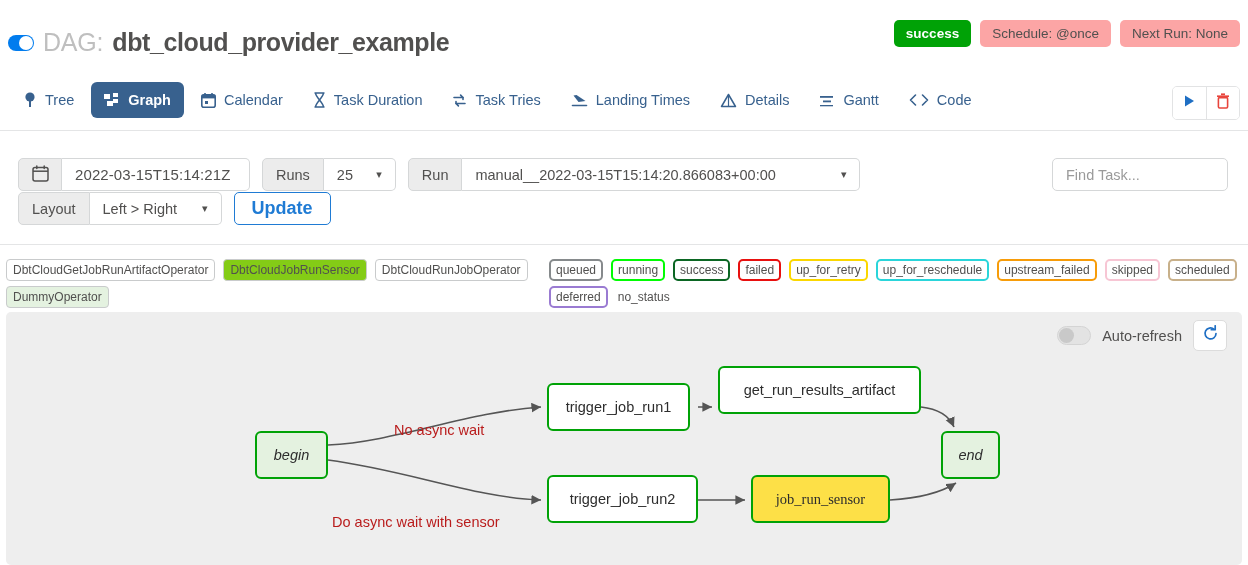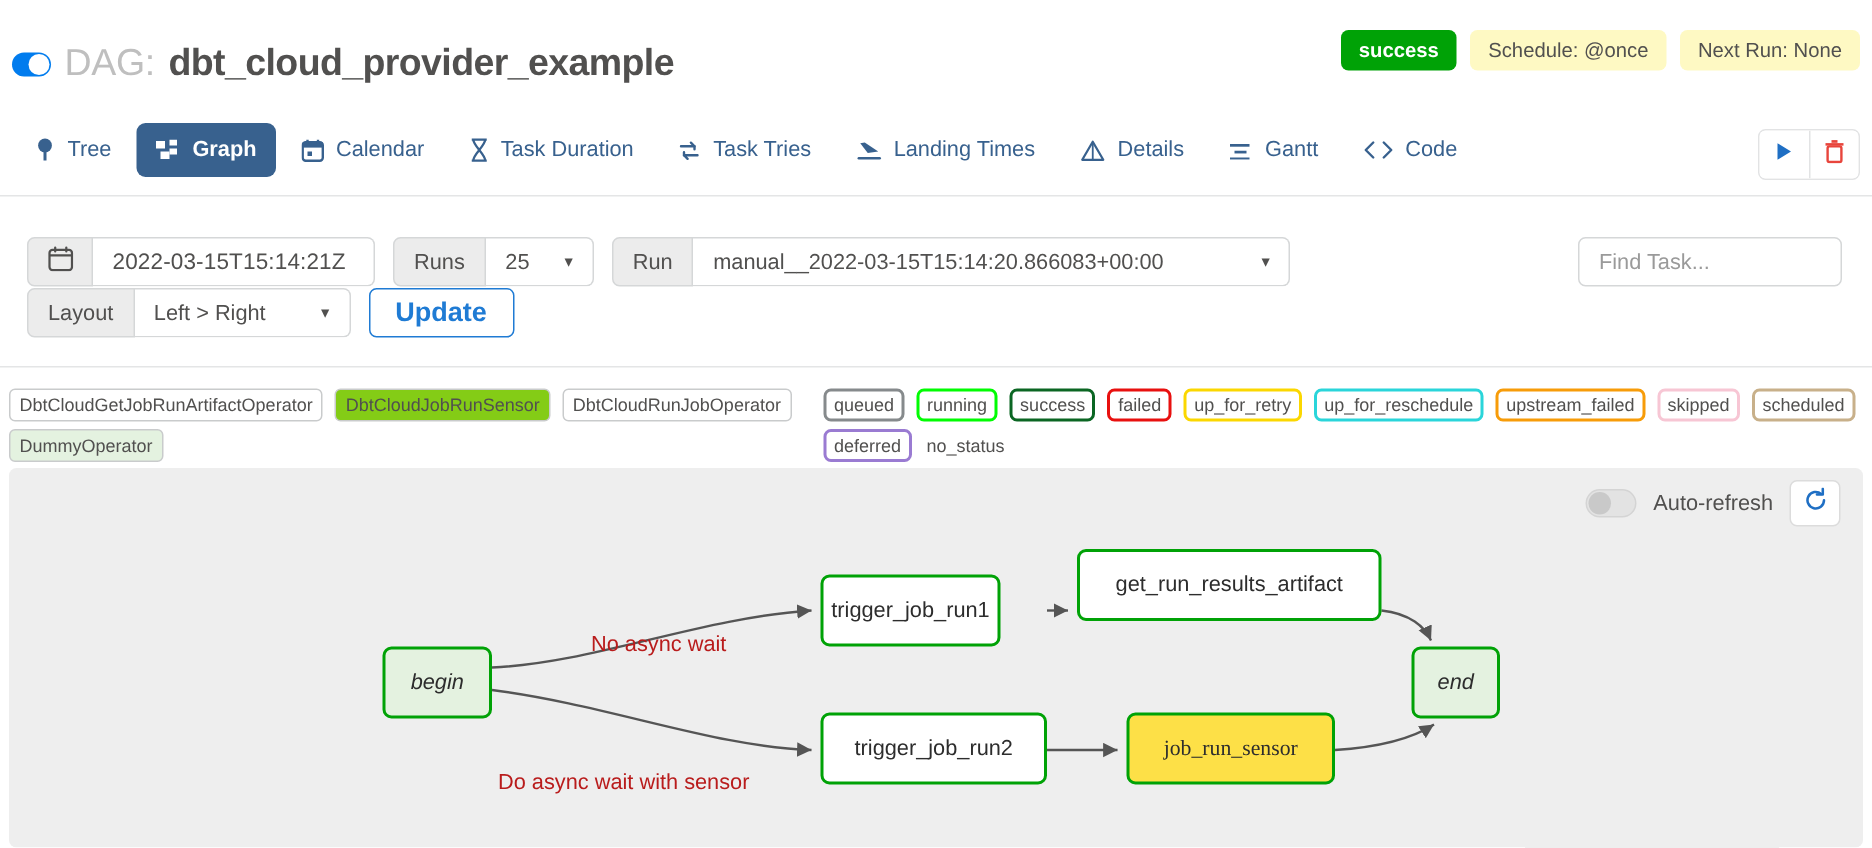--- a/index.html
+++ b/index.html
@@ -28,21 +28,21 @@
   .toggle-dag::after {
     content: ""; position: absolute; left: 11px; top: 1px;
     width: 14px; height: 14px; border-radius: 50%; background: #fff;
   }
   .dag-label { font-size: 25px; color: #bfbfbf; letter-spacing: -.2px; }
   .dag-name  { font-size: 25px; color: #51504f; font-weight: bold; letter-spacing: -.4px; }
 
   .badges { position: absolute; right: 8px; top: 20px; display: flex; gap: 9px; align-items: center; }
   .badge {
     font-size: 13.5px; padding: 6px 12px; border-radius: 5px;
-    background: #fef9c3; color: #51504f; white-space: nowrap;
+    background: #fca5a5; color: #51504f; white-space: nowrap;
   }
   .badge.success { background: #00a206; color: #fff; font-weight: bold; }
 
   
   .tabbar {
     position: absolute; left: 0; top: 82px; width: 1248px; height: 49px;
     border-bottom: 1px solid #e4e5e6;
   }
   .tabs { position: absolute; left: 10px; top: 0; display: flex; align-items: center; gap: 4px; }
   .tab {
@@ -81,21 +81,21 @@
   .addon { background: #ececec; padding: 0 13px; }
   .ctl   { background: #fff; padding: 0 13px; }
   .grp > *:first-child { border-top-left-radius: 5px; border-bottom-left-radius: 5px; }
   .grp > *:last-child  { border-top-right-radius: 5px; border-bottom-right-radius: 5px; }
   .grp > * + * { border-left: none; }
 
   .cal-addon { width: 44px; justify-content: center; padding: 0; }
   .date-ctl  { width: 188px; font-size: 15px; letter-spacing: .1px; }
   .runs-sel  { width: 72px; justify-content: space-between; gap: 8px; cursor: pointer; }
   .run-sel   { width: 398px; justify-content: space-between; gap: 8px; cursor: pointer; }
-  .layout-sel{ width: 144px; justify-content: space-between; gap: 8px; cursor: pointer; }
+  .layout-sel{ width: 132px; justify-content: space-between; gap: 8px; cursor: pointer; }
   .gap-l     { margin-left: 12px; }
 
   .update-btn {
     height: 33px; margin-left: 12px; padding: 0 17px;
     display: flex; align-items: center; justify-content: center;
     border: 1px solid #1f7bd4; border-radius: 5px; background: #fff;
     color: #1f7bd4; font-size: 18px; font-weight: bold; cursor: pointer;
   }
   .findtask {
     position: absolute; right: 20px; top: 27px;
@@ -375,21 +375,21 @@
       <path d="M322,148 C400,158 470,186 535,188" stroke="#555" stroke-width="1.6" fill="none" marker-end="url(#arrow)"></path>
       <path d="M692,95 L706,95" stroke="#555" stroke-width="1.6" fill="none" marker-end="url(#arrow)"></path>
       <path d="M915,95 C934,97 944,106 948,115" stroke="#555" stroke-width="1.6" fill="none" marker-end="url(#arrow)"></path>
       <path d="M692,188 L739,188" stroke="#555" stroke-width="1.6" fill="none" marker-end="url(#arrow)"></path>
       <path d="M884,188 C916,186 936,180 950,171" stroke="#555" stroke-width="1.6" fill="none" marker-end="url(#arrow)"></path>
     </svg>
 
     <div class="node dummy" style="left:249px; top:119px; width:73px;  height:48px;">
         <span>begin</span>
       </div>
-    <div class="node" style="left:541px; top:71px;  width:120px; height:48px;">
+    <div class="node" style="left:541px; top:71px;  width:143px; height:48px;">
         <span>trigger_job_run1</span>
       </div>
     <div class="node" style="left:712px; top:54px;  width:203px; height:48px;">
         <span>get_run_results_artifact</span>
       </div>
     <div class="node" style="left:541px; top:163px; width:151px; height:48px;">
         <span>trigger_job_run2</span>
       </div>
     <div class="node sensor" style="left:745px; top:163px; width:139px; height:48px;">
         <span>job_run_sensor</span>

